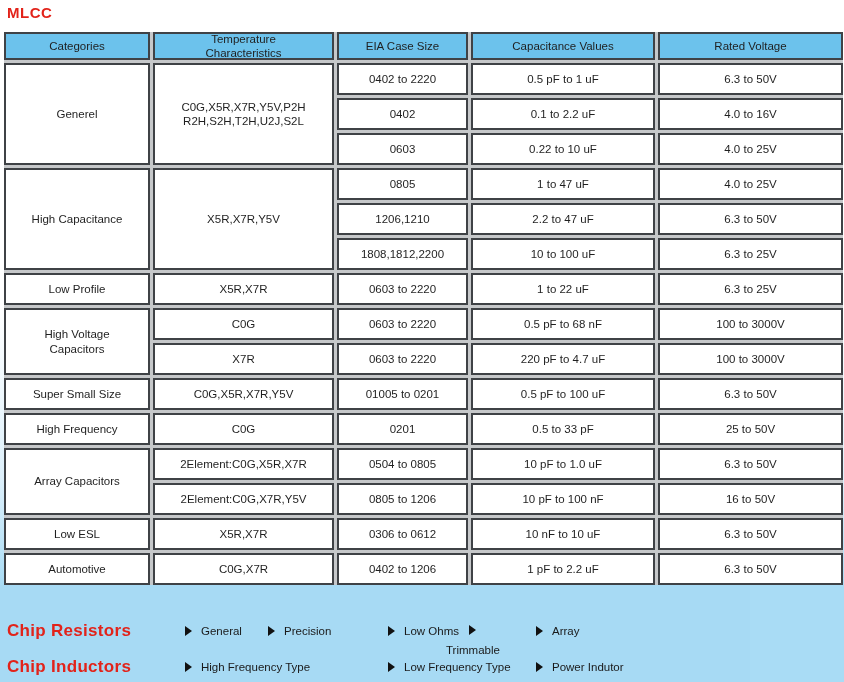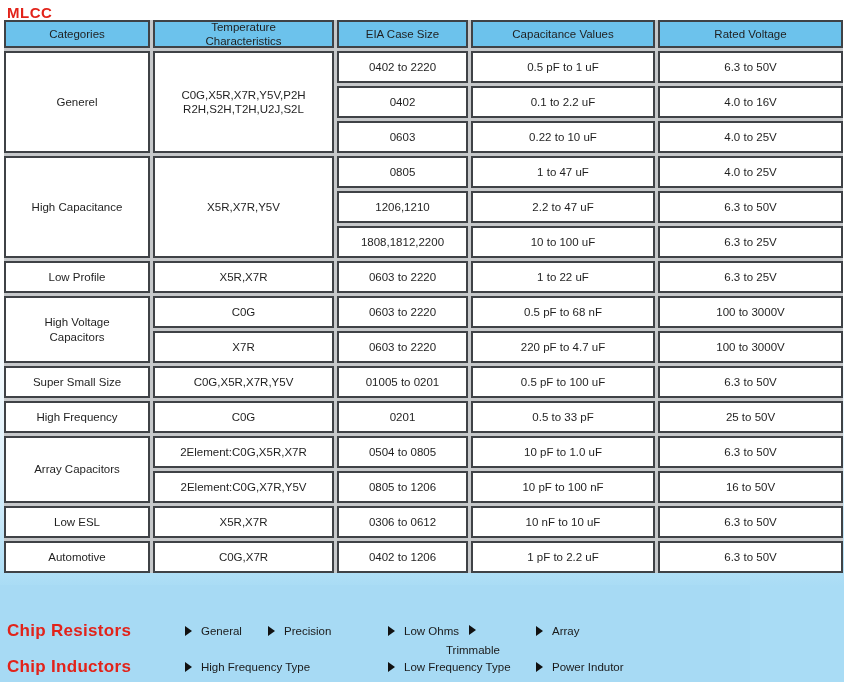--- a/index.html
+++ b/index.html
@@ -8,21 +8,21 @@
     font-family:"Liberation Sans", sans-serif;
     background:linear-gradient(180deg,#ffffff 0%,#ffffff 45%,#ddf0fb 70%,#a9dcf5 86%);
     position:relative; overflow:hidden;
   }
   .page-title {
     position:absolute; left:7px; top:4px;
     font-size:15px; font-weight:bold; letter-spacing:.5px;
     color:var(--accent-red,#e2231a);
   }
   .grid {
-    position:absolute; left:4px; top:20px; width:839px;
+    position:absolute; left:4px; top:32px; width:839px;
     display:grid;
     grid-template-columns:146px 181px 131px 184px 185px;
     grid-template-rows:28px repeat(15,32px);
     gap:3px;
     background:var(--gap-gray,#c6c8ca);
     grid-auto-flow:row;
   }
   .cell {
     background:#ffffff;
     border:2px solid var(--border-dark,#3f4246);

